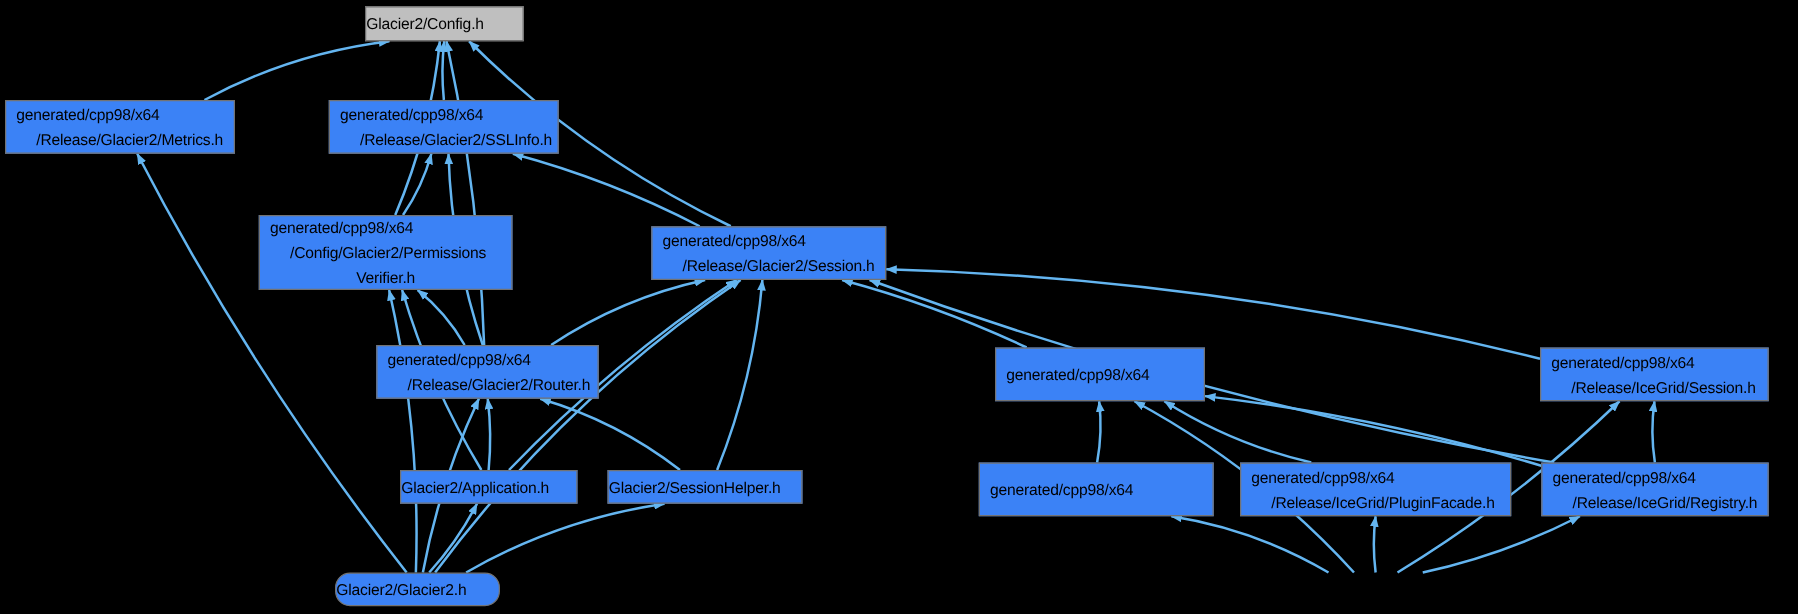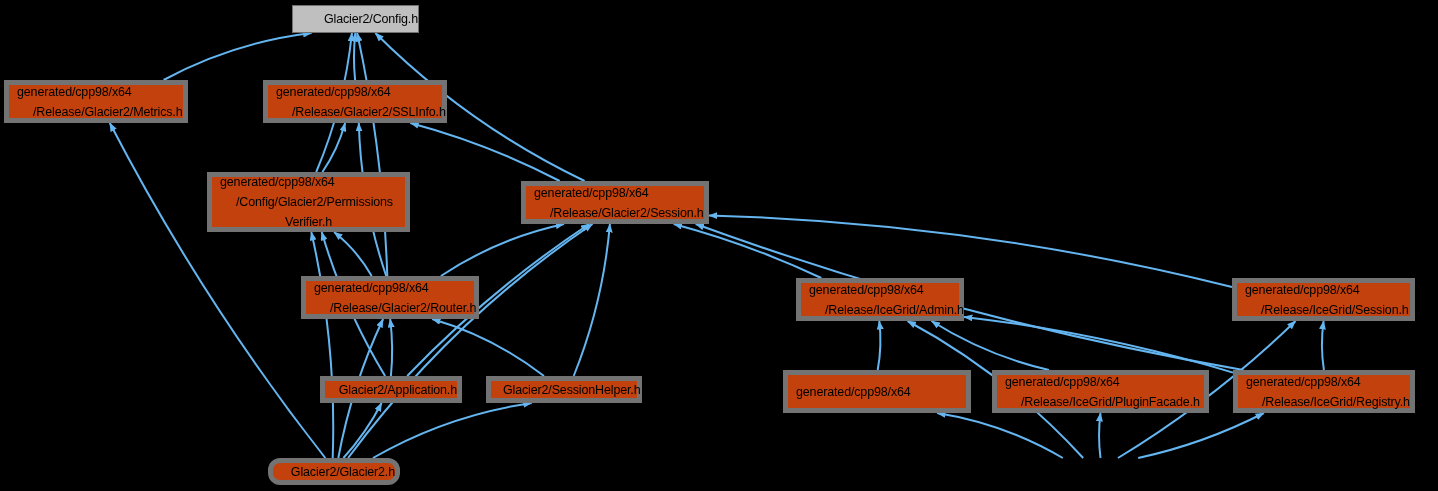--- a/index.html
+++ b/index.html
@@ -18,22 +18,22 @@
   #graph-svg {
     position: absolute;
     left: 0;
     top: 0;
     width: 1438px;
     height: 491px;
   }
   .node {
     position: absolute;
     box-sizing: border-box;
-    border: 5px solid #737373;
-    background: #c2410c;
+    border: 1px solid #737373;
+    background: #3b82f6;
     color: #000000;
     font-size: 12.5px;
     line-height: 20px;
     text-align: center;
     display: flex;
     flex-direction: column;
     align-items: center;
     justify-content: center;
     white-space: pre;
     letter-spacing: -0.15px;
@@ -43,21 +43,21 @@
     background: #bfbfbf;
     border: 1px solid #707070;
   }
   .node .line {
     display: block;
     width: 100%;
   }
   .node .line.l0 { text-align: left; padding-left: 8px; box-sizing: border-box; }
   .node .line.l1 { text-align: left; padding-left: 24px; box-sizing: border-box; }
   .node .line.l2 { text-align: center; }
-  .node.single .line.l0 { text-align: right; padding-left: 12px; }
+  .node.single .line.l0 { text-align: left; padding-left: 0; }
 </style>
 </head>
 <body>
 
 <div id="graph-root">
   <svg id="graph-svg" viewBox="0 0 1438 491" xmlns="http://www.w3.org/2000/svg">
     <defs>
       <marker id="arrowhead" markerWidth="9" markerHeight="7" refX="8.4" refY="3.5" orient="auto" markerUnits="userSpaceOnUse">
         <polygon points="0 0, 9 3.5, 0 7" fill="#64b5f0"></polygon>
       </marker>
@@ -98,21 +98,21 @@
         <path d="M 1138.2 458.0 Q 1204.0 443.7 1263.9 413.0" fill="none" stroke="#64b5f0" stroke-width="2" marker-end="url(#arrowhead)"></path>
       </g>
   </svg>
   <div id="nodes-layer">
       <div class="node root single" style="left: 292px; top: 5px; width: 127px; height: 28px;"><span class="line l0">Glacier2/Config.h</span></div>
       <div class="node" style="left: 4px; top: 80px; width: 184px; height: 43px;"><span class="line l0">generated/cpp98/x64</span><span class="line l1">/Release/Glacier2/Metrics.h</span></div>
       <div class="node" style="left: 263px; top: 80px; width: 184px; height: 43px;"><span class="line l0">generated/cpp98/x64</span><span class="line l1">/Release/Glacier2/SSLInfo.h</span></div>
       <div class="node" style="left: 207px; top: 172px; width: 203px; height: 60px;"><span class="line l0">generated/cpp98/x64</span><span class="line l1">/Config/Glacier2/Permissions</span><span class="line l2">Verifier.h</span></div>
       <div class="node" style="left: 521px; top: 181px; width: 188px; height: 43px;"><span class="line l0">generated/cpp98/x64</span><span class="line l1">/Release/Glacier2/Session.h</span></div>
       <div class="node" style="left: 301px; top: 276px; width: 178px; height: 43px;"><span class="line l0">generated/cpp98/x64</span><span class="line l1">/Release/Glacier2/Router.h</span></div>
-      <div class="node" style="left: 796px; top: 278px; width: 168px; height: 43px;"><span class="line l0">generated/cpp98/x64</span><span class="line l1">/Release/IceGrid/Admin.h</span></div>
+      <div class="node" style="left: 796px; top: 278px; width: 168px; height: 43px;"><span class="line l0">generated/cpp98/x64</span></div>
       <div class="node" style="left: 1232px; top: 278px; width: 183px; height: 43px;"><span class="line l0">generated/cpp98/x64</span><span class="line l1">/Release/IceGrid/Session.h</span></div>
       <div class="node single" style="left: 320px; top: 376px; width: 142px; height: 27px;"><span class="line l0">Glacier2/Application.h</span></div>
       <div class="node single" style="left: 486px; top: 376px; width: 156px; height: 27px;"><span class="line l0">Glacier2/SessionHelper.h</span></div>
       <div class="node" style="left: 783px; top: 370px; width: 188px; height: 43px;"><span class="line l0">generated/cpp98/x64</span></div>
       <div class="node" style="left: 992px; top: 370px; width: 217px; height: 43px;"><span class="line l0">generated/cpp98/x64</span><span class="line l1">/Release/IceGrid/PluginFacade.h</span></div>
       <div class="node" style="left: 1233px; top: 370px; width: 182px; height: 43px;"><span class="line l0">generated/cpp98/x64</span><span class="line l1">/Release/IceGrid/Registry.h</span></div>
       <div class="node single" style="left: 268px; top: 458px; width: 132px; height: 27px; border-radius: 12px;"><span class="line l0">Glacier2/Glacier2.h</span></div>
       <div class="node single" style="left: 1041px; top: 458px; width: 104px; height: 27px; margin-top: 37px;"><span class="line l0">IceGrid/IceGrid.h</span></div>
     </div>
 </div>

